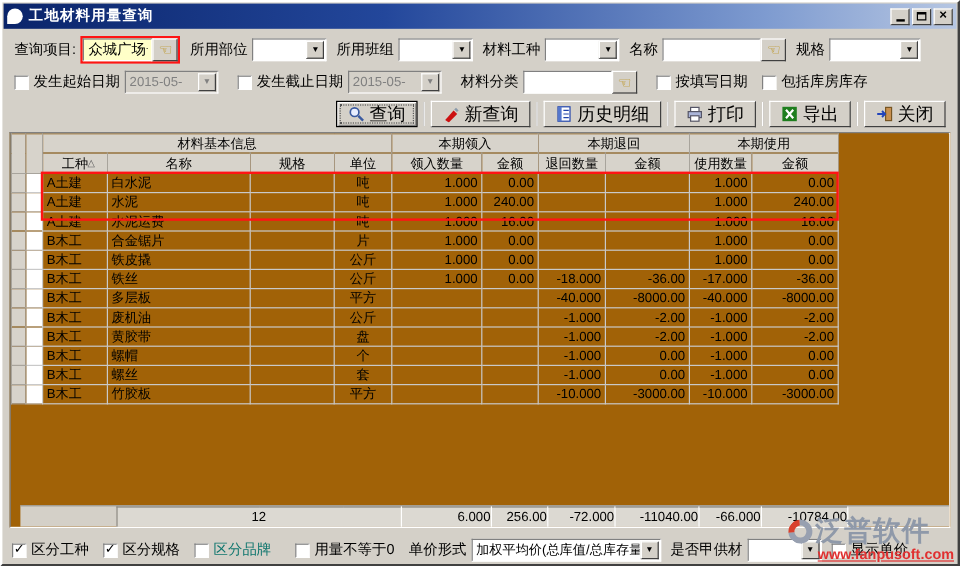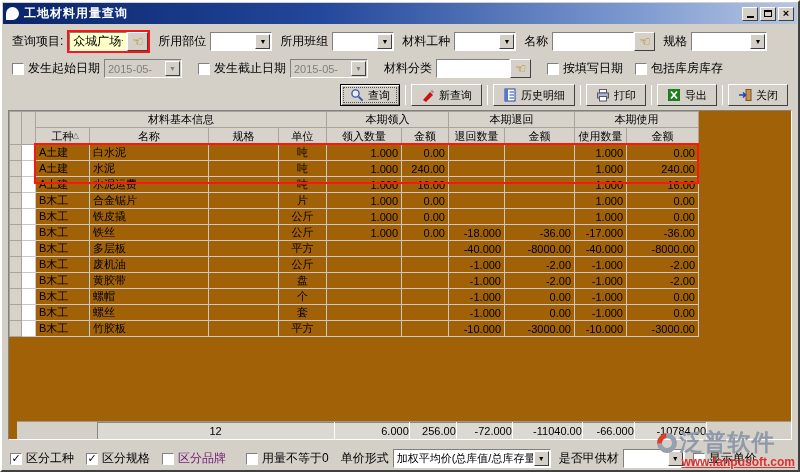--- a/index.html
+++ b/index.html
@@ -60,26 +60,26 @@
   }
   .combo.disabled { background:#D4D0C8; color:#808080;gap:12px; }
   .cbrow { display:inline-flex; align-items:center; }
   .cb {
     width:12px; height:12px; background:#fff; flex:none;
     border:1px solid; border-color:#808080 #fff #fff #808080;
     display:flex; align-items:center; justify-content:center;
     font-size:11px; font-weight:bold; color:#000; line-height:1; margin-right:4px;
   }
   .cb.checked::after { content:"✓"; margin-top:-1px; }
-  .cbrow.disabled .lbl { color:#701a75; }
+  .cbrow.disabled .lbl { color:#0f766e; }
   
   .toolbar { display:flex; align-items:center; justify-content:flex-end; margin-bottom:4px; padding-right:4px;}
   .tbtn {
     height:22px; background:#D4D0C8; border:1px solid; border-color:#fff #404040 #404040 #fff;
-    display:flex; align-items:center; gap:4px; font-size:11px; padding:0 9px; cursor:pointer;
+    display:flex; align-items:center; gap:4px; font-size:15px; padding:0 9px; cursor:pointer;
   }
   .tbtn.default { border:1px solid #000; outline:1px dotted #555; outline-offset:-4px; box-shadow: inset 1px 1px 0 #fff, inset -1px -1px 0 #808080; }
   .tsep { width:1px; height:20px; background:#808080; border-right:1px solid #fff; margin:0 5px; flex:none;}
   .tbtn svg { flex:none; }
   
   .grid-panel {
     position:relative; margin:0 6px; height:330px; background:#a16207;
     border:1px solid; border-color:#808080 #FFFFFF #FFFFFF #808080;
     overflow:hidden;
   }

